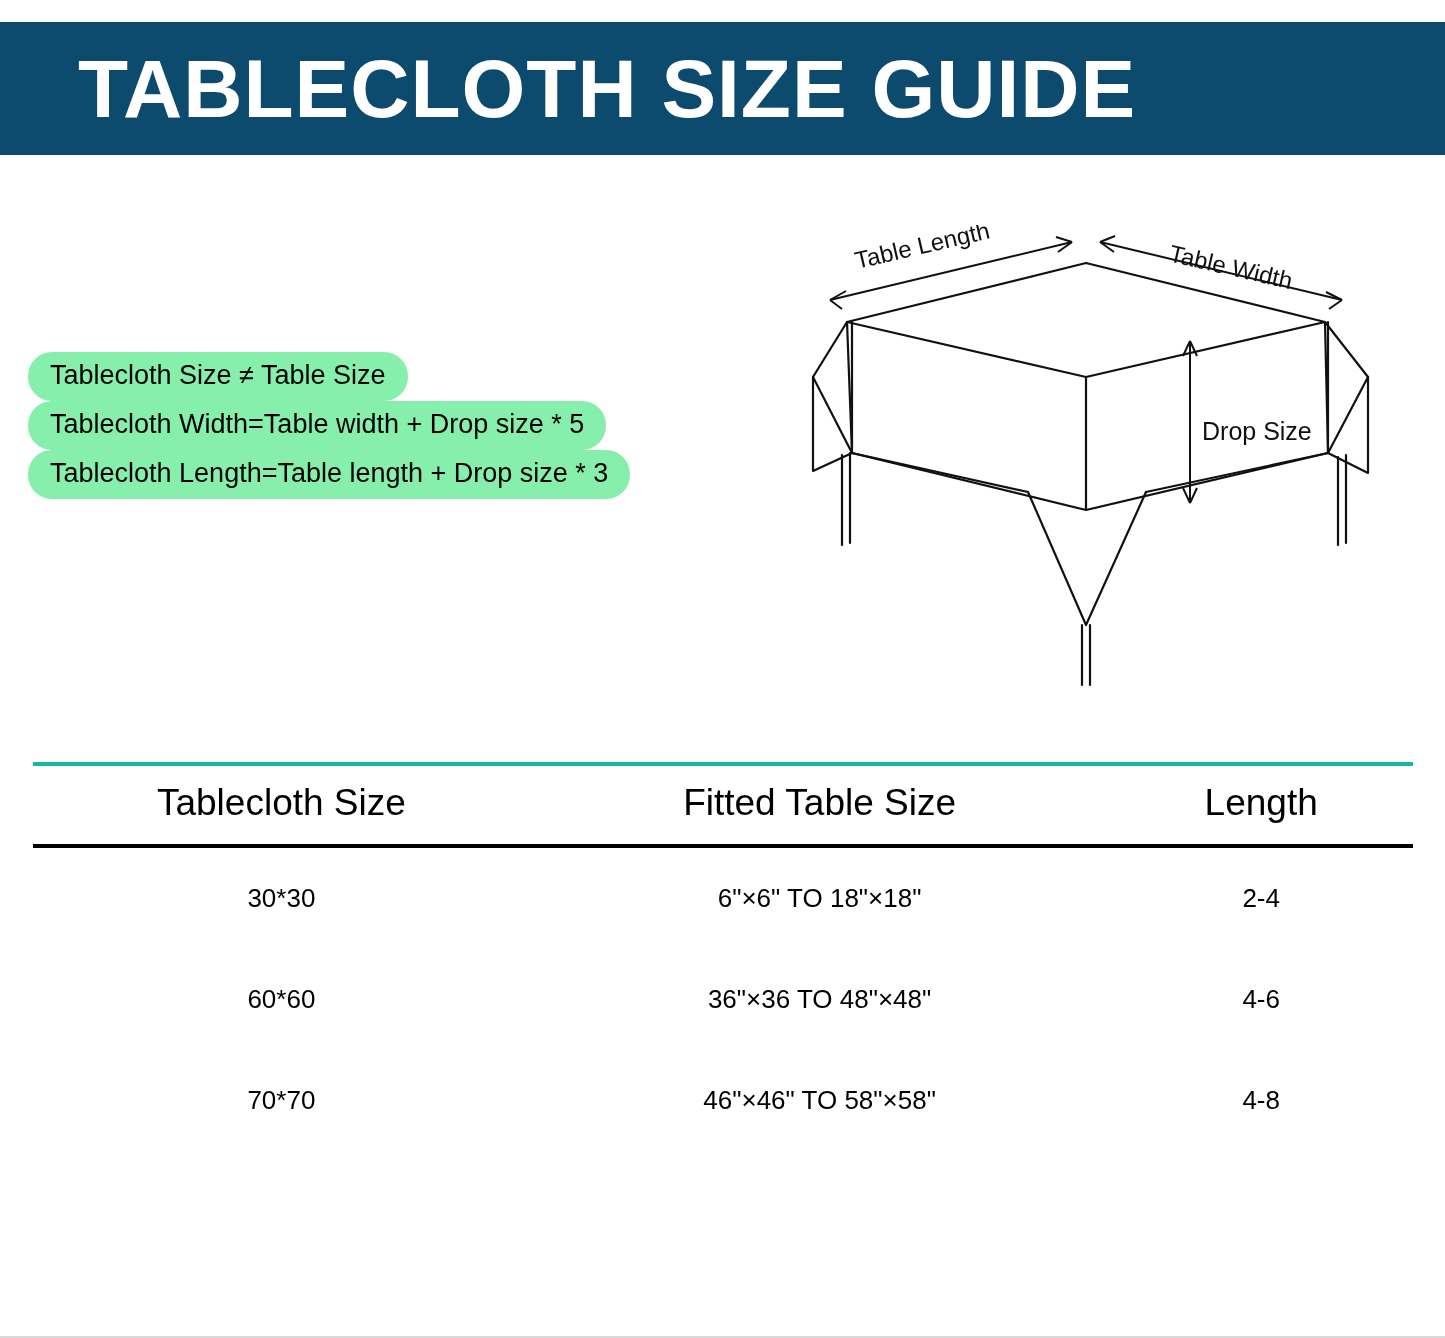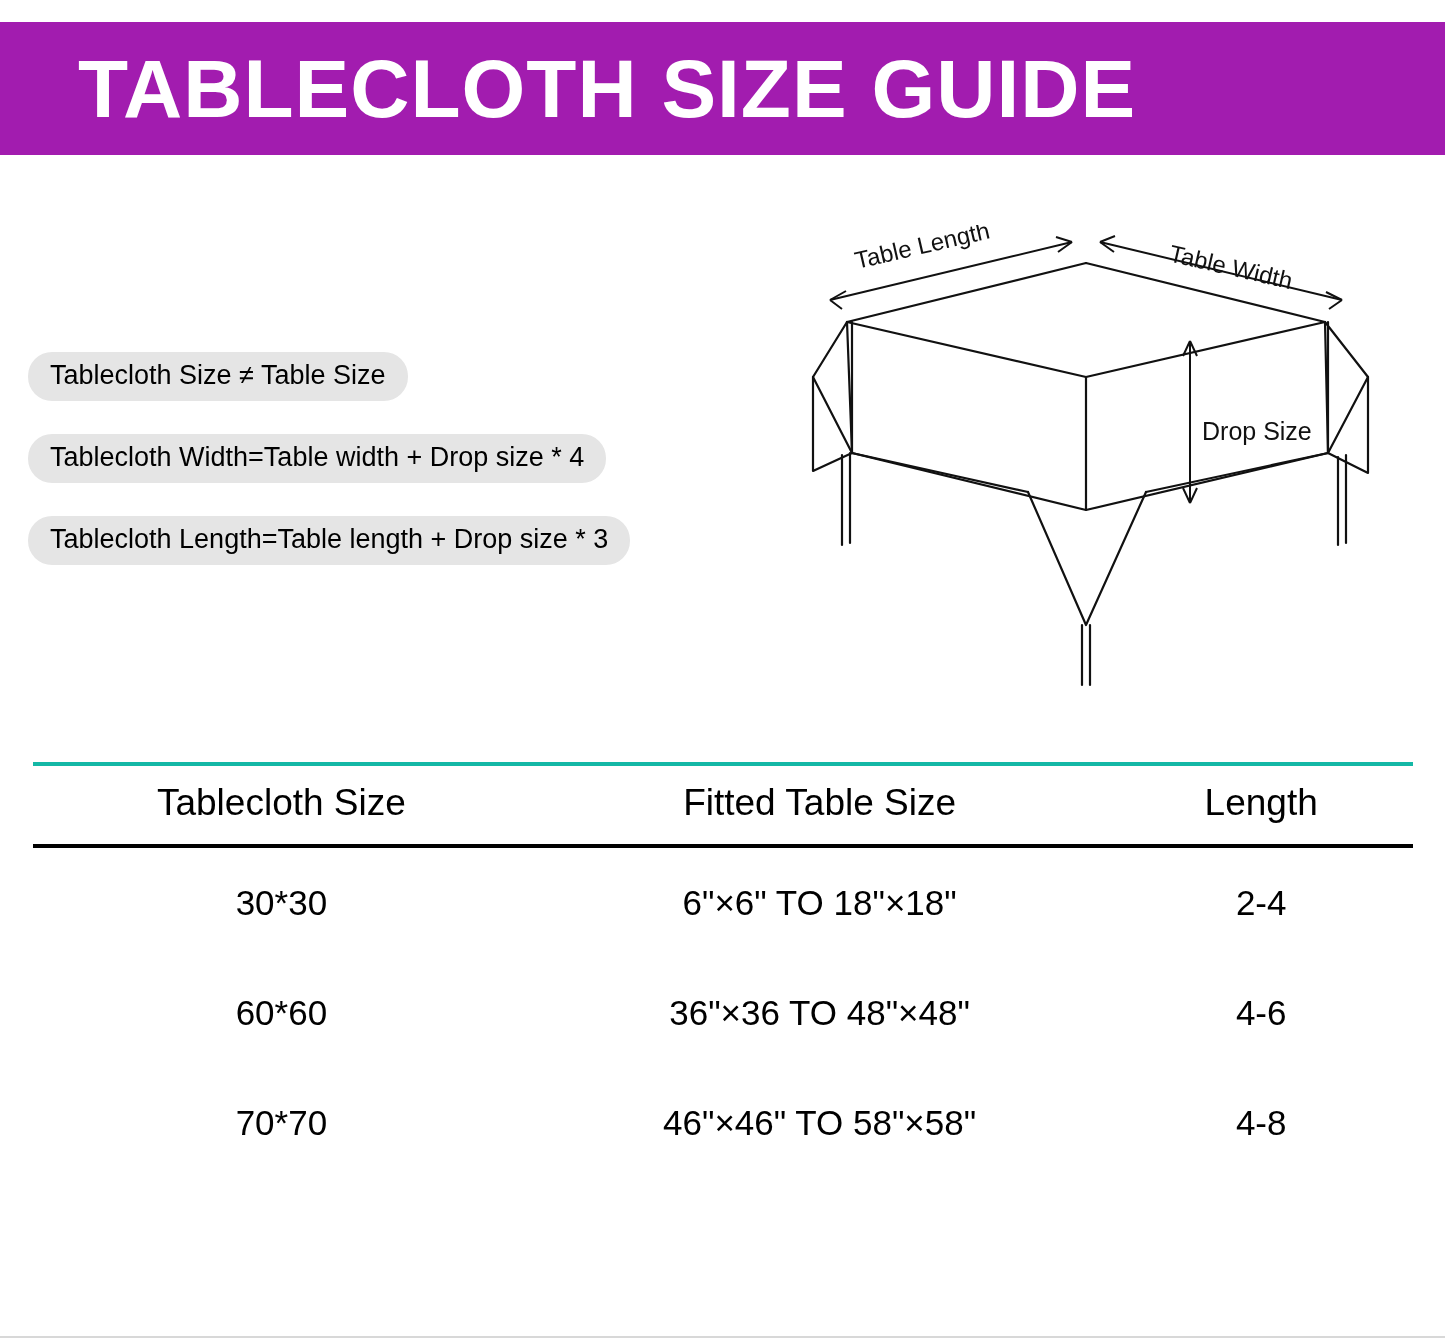--- a/index.html
+++ b/index.html
@@ -16,21 +16,21 @@
     overflow: hidden;
   }
 
   
   .header-banner {
     position: absolute;
     left: 0;
     top: 22px;
     width: 1445px;
     height: 133px;
-    background: #a21caf;
+    background: #0c4a6e;
     display: flex;
     align-items: center;
     padding-left: 78px;
     box-sizing: border-box;
   }
   .header-title {
     color: #ffffff;
     font-size: 82px;
     font-weight: bold;
     letter-spacing: 1px;
@@ -39,27 +39,26 @@
   }
 
   
   .pill-group {
     position: absolute;
     left: 28px;
     top: 352px;
     width: 790px;
   }
   .pill {
-    background: #e5e5e5;
+    background: #86efac;
     border-radius: 24px;
     color: #000000;
     font-size: 27px;
     padding: 8px 22px 10px 22px;
     display: inline-block;
-    margin-bottom: 33px;
     white-space: nowrap;
     line-height: 1.15;
   }
   .pill-row { display: block; }
 
   
   .diagram {
     position: absolute;
     left: 790px;
     top: 225px;
@@ -80,21 +79,21 @@
     font-size: 37px;
     font-weight: normal;
     padding: 16px 0 20px 0;
     text-align: center;
   }
   .size-table thead tr {
     border-top: 4px solid #14b8a6;
     border-bottom: 4px solid #000;
   }
   .size-table tbody td {
-    font-size: 35px;
+    font-size: 26px;
     font-weight: normal;
     text-align: center;
     padding: 35px 0 35px 0;
   }
   .col-size   { width: 36%; }
   .col-fitted { width: 42%; }
   .col-seat   { width: 22%; }
 
   
   .bottom-rule {
@@ -111,21 +110,21 @@
 
 <div class="header-banner">
   <div class="header-title">TABLECLOTH SIZE GUIDE</div>
 </div>
 
 <div class="pill-group">
   <div class="pill-row">
     <span class="pill">Tablecloth Size ≠ Table Size</span>
   </div>
   <div class="pill-row">
-    <span class="pill">Tablecloth Width=Table width + Drop size * 4</span>
+    <span class="pill">Tablecloth Width=Table width + Drop size * 5</span>
   </div>
   <div class="pill-row">
     <span class="pill">Tablecloth Length=Table length + Drop size * 3</span>
   </div>
 </div>
 
 <div class="diagram">
   <svg width="645" height="470" viewBox="0 0 645 470" fill="none" xmlns="http://www.w3.org/2000/svg">
 
     <g stroke="#111111" stroke-width="2.2" fill="none" stroke-linejoin="round" stroke-linecap="round">

